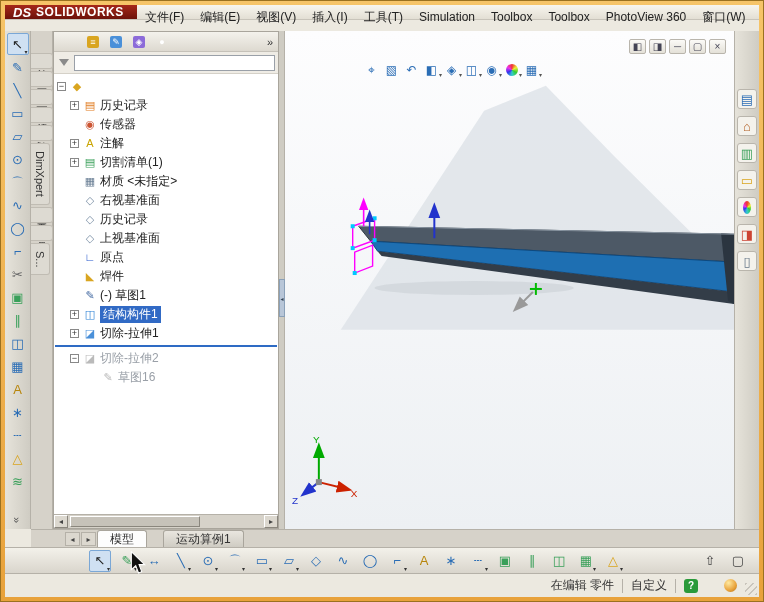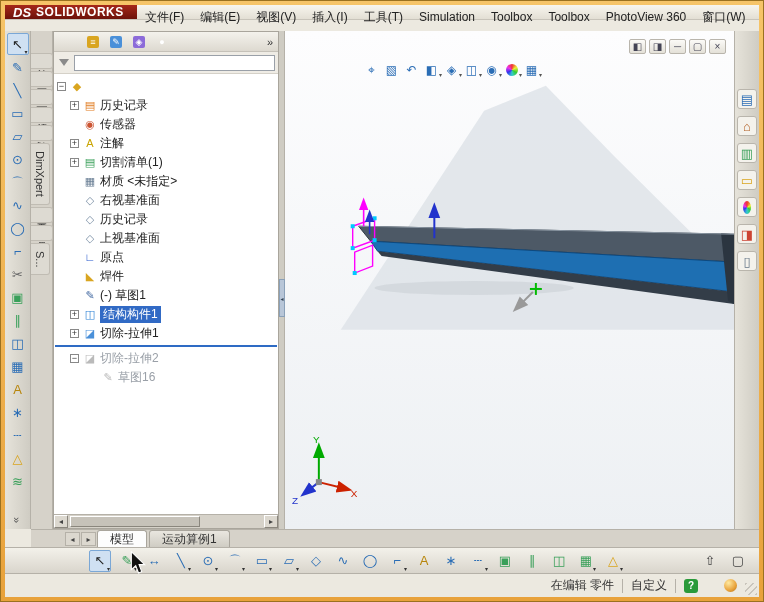--- a/index.html
+++ b/index.html
@@ -72,21 +72,21 @@
   .doc-controls{position:absolute;right:8px;top:8px;display:flex;gap:3px;}
   .dbtn{width:17px;height:15px;display:flex;align-items:center;justify-content:center;font-size:10px;line-height:1;color:#445;background:linear-gradient(#fbfaf7,#e4e1d8);border:1px solid #b9b5ac;border-radius:2px;cursor:default;}
 
   
   #taskpane{position:absolute;right:0;top:26px;bottom:68px;width:25px;background:linear-gradient(270deg,#cfccc3,#e6e3da);border-left:1px solid #b5b1a8;display:flex;flex-direction:column;align-items:center;padding-top:58px;gap:7px;}
   .tpicon{width:20px;height:20px;flex:none;display:flex;align-items:center;justify-content:center;font-size:13px;line-height:1;background:#f4f2ec;border:1px solid #b9b5ac;border-radius:3px;cursor:default;}
 
   
   #tabsrow{position:absolute;left:26px;right:0;bottom:50px;height:18px;background:#d6d2c9;border-top:1px solid #b5b1a8;display:flex;align-items:flex-end;padding-left:34px;}
   .tscroll{width:15px;height:14px;margin:0 1px 1px 0;font-size:8px;display:flex;align-items:center;justify-content:center;background:#dcd8cf;border:1px solid #b5b1a8;color:#444;}
-  .mtab{padding:0 12px;font-size:12px;line-height:16px;height:17px;background:linear-gradient(#e9e6df,#cfccc3);border:1px solid #a9a59c;border-bottom:none;border-radius:3px 3px 0 0;margin-right:2px;color:#333;cursor:default;}
+  .mtab{padding:0 12px;font-size:12px;line-height:16px;height:17px;background:linear-gradient(#e9e6df,#cfccc3);border:1px solid #a9a59c;border-bottom:none;border-radius:3px 3px 0 0;margin-right:16px;color:#333;cursor:default;}
   .mtab[data-state="active"]{background:#fdfdfd;}
 
   
   #btoolbar{position:absolute;left:0;right:0;bottom:24px;height:26px;background:linear-gradient(#f3f1ea,#d9d5cc);border-top:1px solid #b5b1a8;display:flex;align-items:center;padding-left:84px;gap:5px;}
   #btoolbar .rgroup{margin-left:auto;margin-right:10px;display:flex;gap:6px;}
 
   
   #statusbar{position:absolute;left:0;right:0;bottom:0;height:24px;background:#ECE9E0;border-top:1px solid #b5b1a8;display:flex;align-items:center;font-size:12px;color:#333;padding-left:19px;}
   .sspacer{flex:1;}
   .vsep{width:1px;height:14px;background:#b5b1a8;margin:0 8px;}

